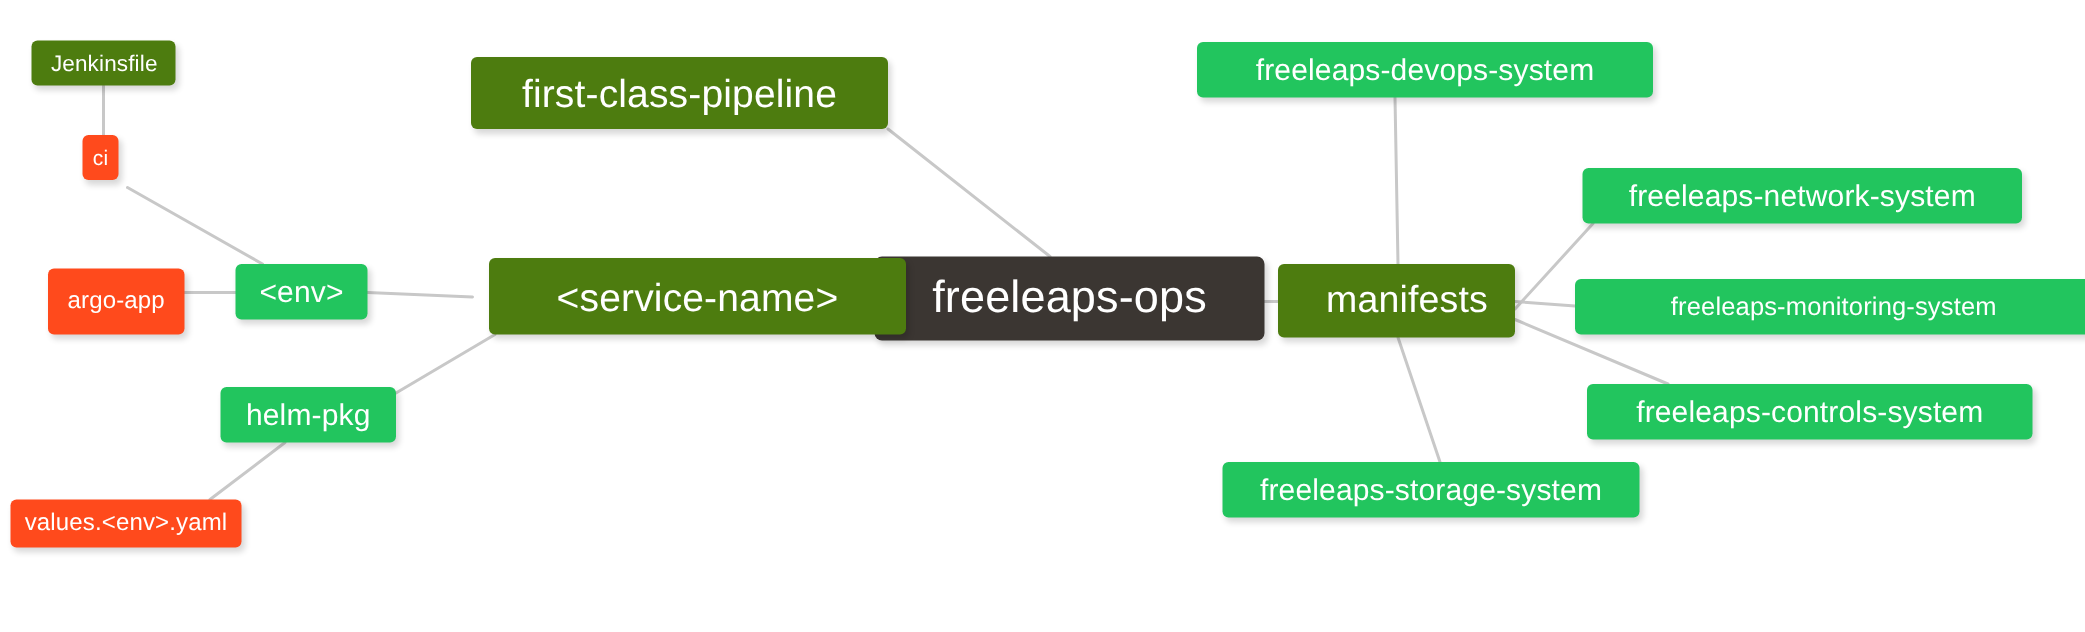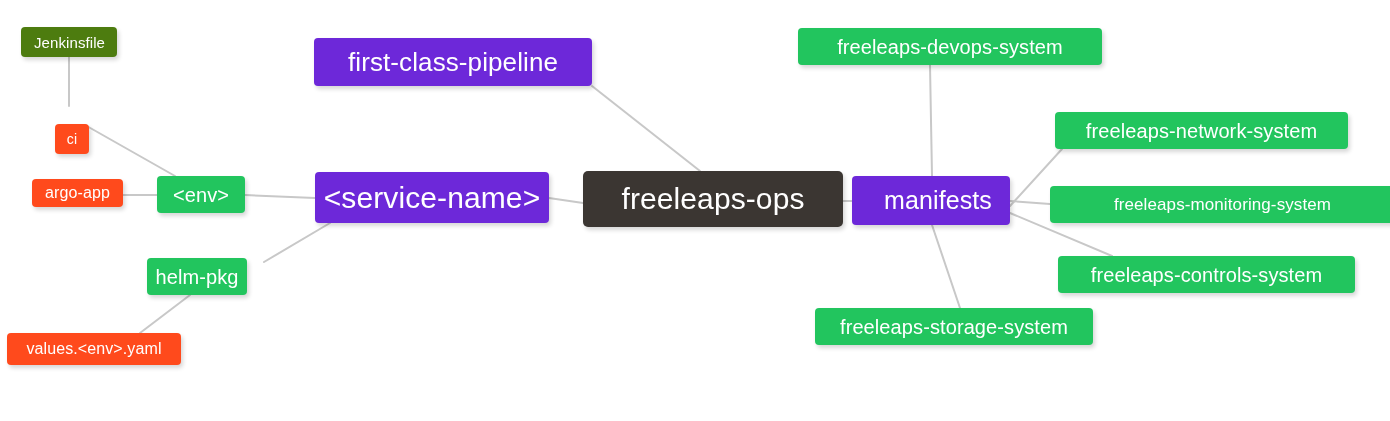--- a/index.html
+++ b/index.html
@@ -37,21 +37,21 @@
     white-space: nowrap;
     line-height: 1;
     box-shadow: 2px 3px 4px rgba(0,0,0,0.16);
     padding: 0 10px;
     letter-spacing: 0.1px;
   }
   .n-root {
     background: #3b3632;
     border-radius: 5px;
   }
-  .n-blue   { background: #6d28d9; }
+  .n-blue   { background: #4d7c0f; }
   .n-green  { background: #22c55e; }
   .n-orange { background: #4d7c0f; padding-left: 11px; }
   .n-red    { background: #ff4a1c; }
 </style>
 </head>
 <body>
 
 <div id="canvas">
   <svg id="edges" viewBox="0 0 1390 421">
       <path d="M 583 203 L 549 198" stroke="#c8c8c8" stroke-width="2" fill="none" stroke-linecap="round"></path>
@@ -64,28 +64,28 @@
       <path d="M 69 106 L 69 57" stroke="#c8c8c8" stroke-width="2" fill="none" stroke-linecap="round"></path>
       <path d="M 190 295 L 140 333" stroke="#c8c8c8" stroke-width="2" fill="none" stroke-linecap="round"></path>
       <path d="M 932 176 L 930 65" stroke="#c8c8c8" stroke-width="2" fill="none" stroke-linecap="round"></path>
       <path d="M 1010 206 L 1062 149" stroke="#c8c8c8" stroke-width="2" fill="none" stroke-linecap="round"></path>
       <path d="M 1010 201 L 1050 204" stroke="#c8c8c8" stroke-width="2" fill="none" stroke-linecap="round"></path>
       <path d="M 1010 213 L 1112 256" stroke="#c8c8c8" stroke-width="2" fill="none" stroke-linecap="round"></path>
       <path d="M 932 225 L 960 308" stroke="#c8c8c8" stroke-width="2" fill="none" stroke-linecap="round"></path>
     </svg>
   <div id="node-layer">
       <div class="node n-root" style="left: 583px; top: 171px; width: 260px; height: 56px; font-size: 30px;">freeleaps-ops</div>
-      <div class="node n-blue" style="left: 315px; top: 172px; width: 234px; height: 51px; font-size: 30px;">&lt;service-name&gt;</div>
+      <div class="node n-blue" style="left: 326px; top: 172px; width: 278px; height: 51px; font-size: 26px;">&lt;service-name&gt;</div>
       <div class="node n-blue" style="left: 314px; top: 38px; width: 278px; height: 48px; font-size: 26px;">first-class-pipeline</div>
       <div class="node n-blue" style="left: 852px; top: 176px; width: 158px; height: 49px; font-size: 25px; padding-left: 24px;">manifests</div>
       <div class="node n-green" style="left: 157px; top: 176px; width: 88px; height: 37px; font-size: 20px; text-align: right;">&lt;env&gt;</div>
-      <div class="node n-green" style="left: 147px; top: 258px; width: 100px; height: 37px; font-size: 20px;">helm-pkg</div>
+      <div class="node n-green" style="left: 147px; top: 258px; width: 117px; height: 37px; font-size: 20px;">helm-pkg</div>
       <div class="node n-orange" style="left: 21px; top: 27px; width: 96px; height: 30px; font-size: 15px;">Jenkinsfile</div>
-      <div class="node n-red" style="left: 55px; top: 124px; width: 34px; height: 30px; font-size: 14px;">ci</div>
-      <div class="node n-red" style="left: 32px; top: 179px; width: 91px; height: 28px; font-size: 16px;">argo-app</div>
-      <div class="node n-red" style="left: 7px; top: 333px; width: 174px; height: 32px; font-size: 16px;">values.&lt;env&gt;.yaml</div>
+      <div class="node n-red" style="left: 55px; top: 90px; width: 24px; height: 30px; font-size: 14px;">ci</div>
+      <div class="node n-red" style="left: 32px; top: 179px; width: 91px; height: 44px; font-size: 16px;">argo-app</div>
+      <div class="node n-red" style="left: 7px; top: 333px; width: 154px; height: 32px; font-size: 16px;">values.&lt;env&gt;.yaml</div>
       <div class="node n-green" style="left: 798px; top: 28px; width: 304px; height: 37px; font-size: 20px;">freeleaps-devops-system</div>
       <div class="node n-green" style="left: 1055px; top: 112px; width: 293px; height: 37px; font-size: 20px; text-align: center;">freeleaps-network-system</div>
       <div class="node n-green" style="left: 1050px; top: 186px; width: 345px; height: 37px; font-size: 17px;">freeleaps-monitoring-system</div>
       <div class="node n-green" style="left: 1058px; top: 256px; width: 297px; height: 37px; font-size: 20px; text-align: center;">freeleaps-controls-system</div>
       <div class="node n-green" style="left: 815px; top: 308px; width: 278px; height: 37px; font-size: 20px;">freeleaps-storage-system</div>
     </div>
 </div>
 
 </body></html>

